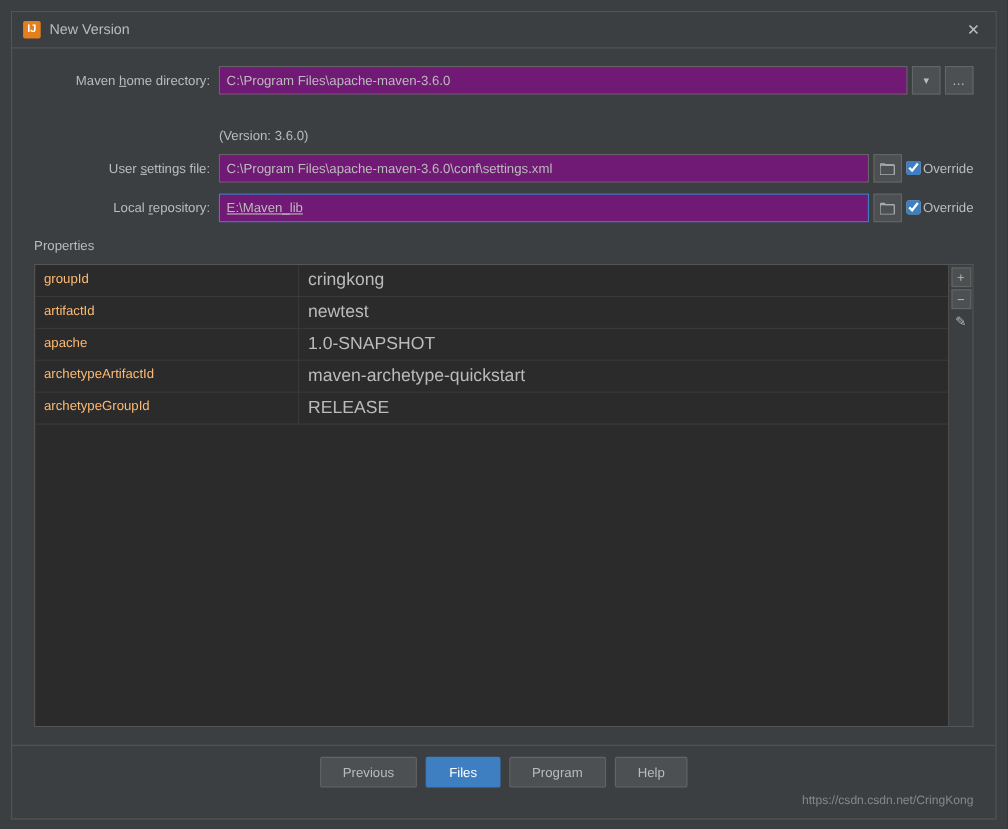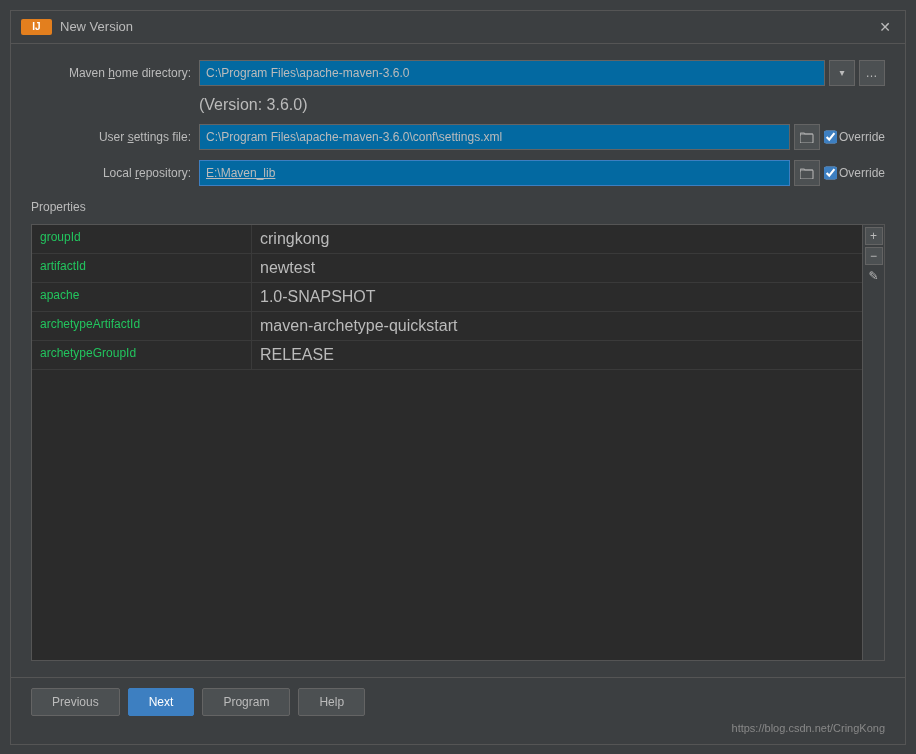--- a/index.html
+++ b/index.html
@@ -36,21 +36,21 @@
       flex-shrink: 0;
     }
 
     .title-bar-left {
       display: flex;
       align-items: center;
       gap: 8px;
     }
 
     .title-icon {
-      width: 31px;
+      width: 16px;
       height: 16px;
       background: #e37f1e;
       border-radius: 2px;
       display: flex;
       align-items: center;
       justify-content: center;
       font-size: 10px;
       color: white;
       font-weight: bold;
       flex-shrink: 0;
@@ -104,21 +104,21 @@
     .input-group {
       display: flex;
       flex: 1;
       align-items: center;
       gap: 4px;
     }
 
     .text-input {
       flex: 1;
       height: 26px;
-      background: #0369a1;
+      background: #701a75;
       border: 1px solid #646464;
       color: #bbbbbb;
       padding: 0 6px;
       font-size: 12px;
       outline: none;
     }
 
     .text-input.focused {
       border-color: #3d7fc1;
       text-decoration: underline;
@@ -163,25 +163,27 @@
       align-items: center;
       justify-content: center;
       font-size: 12px;
       letter-spacing: 1px;
       flex-shrink: 0;
     }
 
     .version-text {
       margin-left: 168px;
       color: #bbbbbb;
-      font-size: 16px;
+      font-size: 12px;
+      margin-top: 20px;
     }
 
     .checkbox-override {
       display: flex;
+      align-items: center;
       gap: 2px;
       flex-shrink: 0;
     }
 
     .checkbox-override input[type="checkbox"] {
       cursor: pointer;
       accent-color: #3d7fc1;
     }
 
     .checkbox-label {
@@ -209,23 +211,23 @@
       overflow-y: auto;
       min-height: 0;
     }
 
     .prop-row {
       display: flex;
       border-bottom: 1px solid #3a3a3a;
     }
 
     .prop-key {
-      width: 220px;
+      width: 240px;
       padding: 5px 8px;
-      color: #22c55e;
+      color: #fdba74;
       font-size: 12px;
       border-right: 1px solid #3a3a3a;
       flex-shrink: 0;
     }
 
     .prop-value {
       flex: 1;
       padding: 5px 8px;
       color: #bbbbbb;
       font-size: 16px;
@@ -272,20 +274,21 @@
       padding: 10px 20px;
       display: flex;
       flex-direction: column;
       gap: 6px;
       border-top: 1px solid #555;
       flex-shrink: 0;
     }
 
     .button-row {
       display: flex;
+      justify-content: center;
       gap: 8px;
     }
 
     .btn {
       height: 28px;
       padding: 0 20px;
       font-size: 12px;
       cursor: pointer;
       border: 1px solid #646464;
       color: #bbbbbb;
@@ -401,21 +404,21 @@
         <div class="sidebar-action-btn">−</div>
         <div class="sidebar-edit-btn">✎</div>
       </div>
     </div>
 
   </div>
 
   <div class="footer-area">
     <div class="button-row">
       <button class="btn">Previous</button>
-      <button class="btn btn-primary">Next</button>
+      <button class="btn btn-primary">Files</button>
       <button class="btn">Program</button>
       <button class="btn">Help</button>
     </div>
     <div class="status-bar">
-      <span>https://blog.csdn.net/CringKong</span>
+      <span>https://csdn.csdn.net/CringKong</span>
     </div>
   </div>
 </div>
 
 </body></html>

